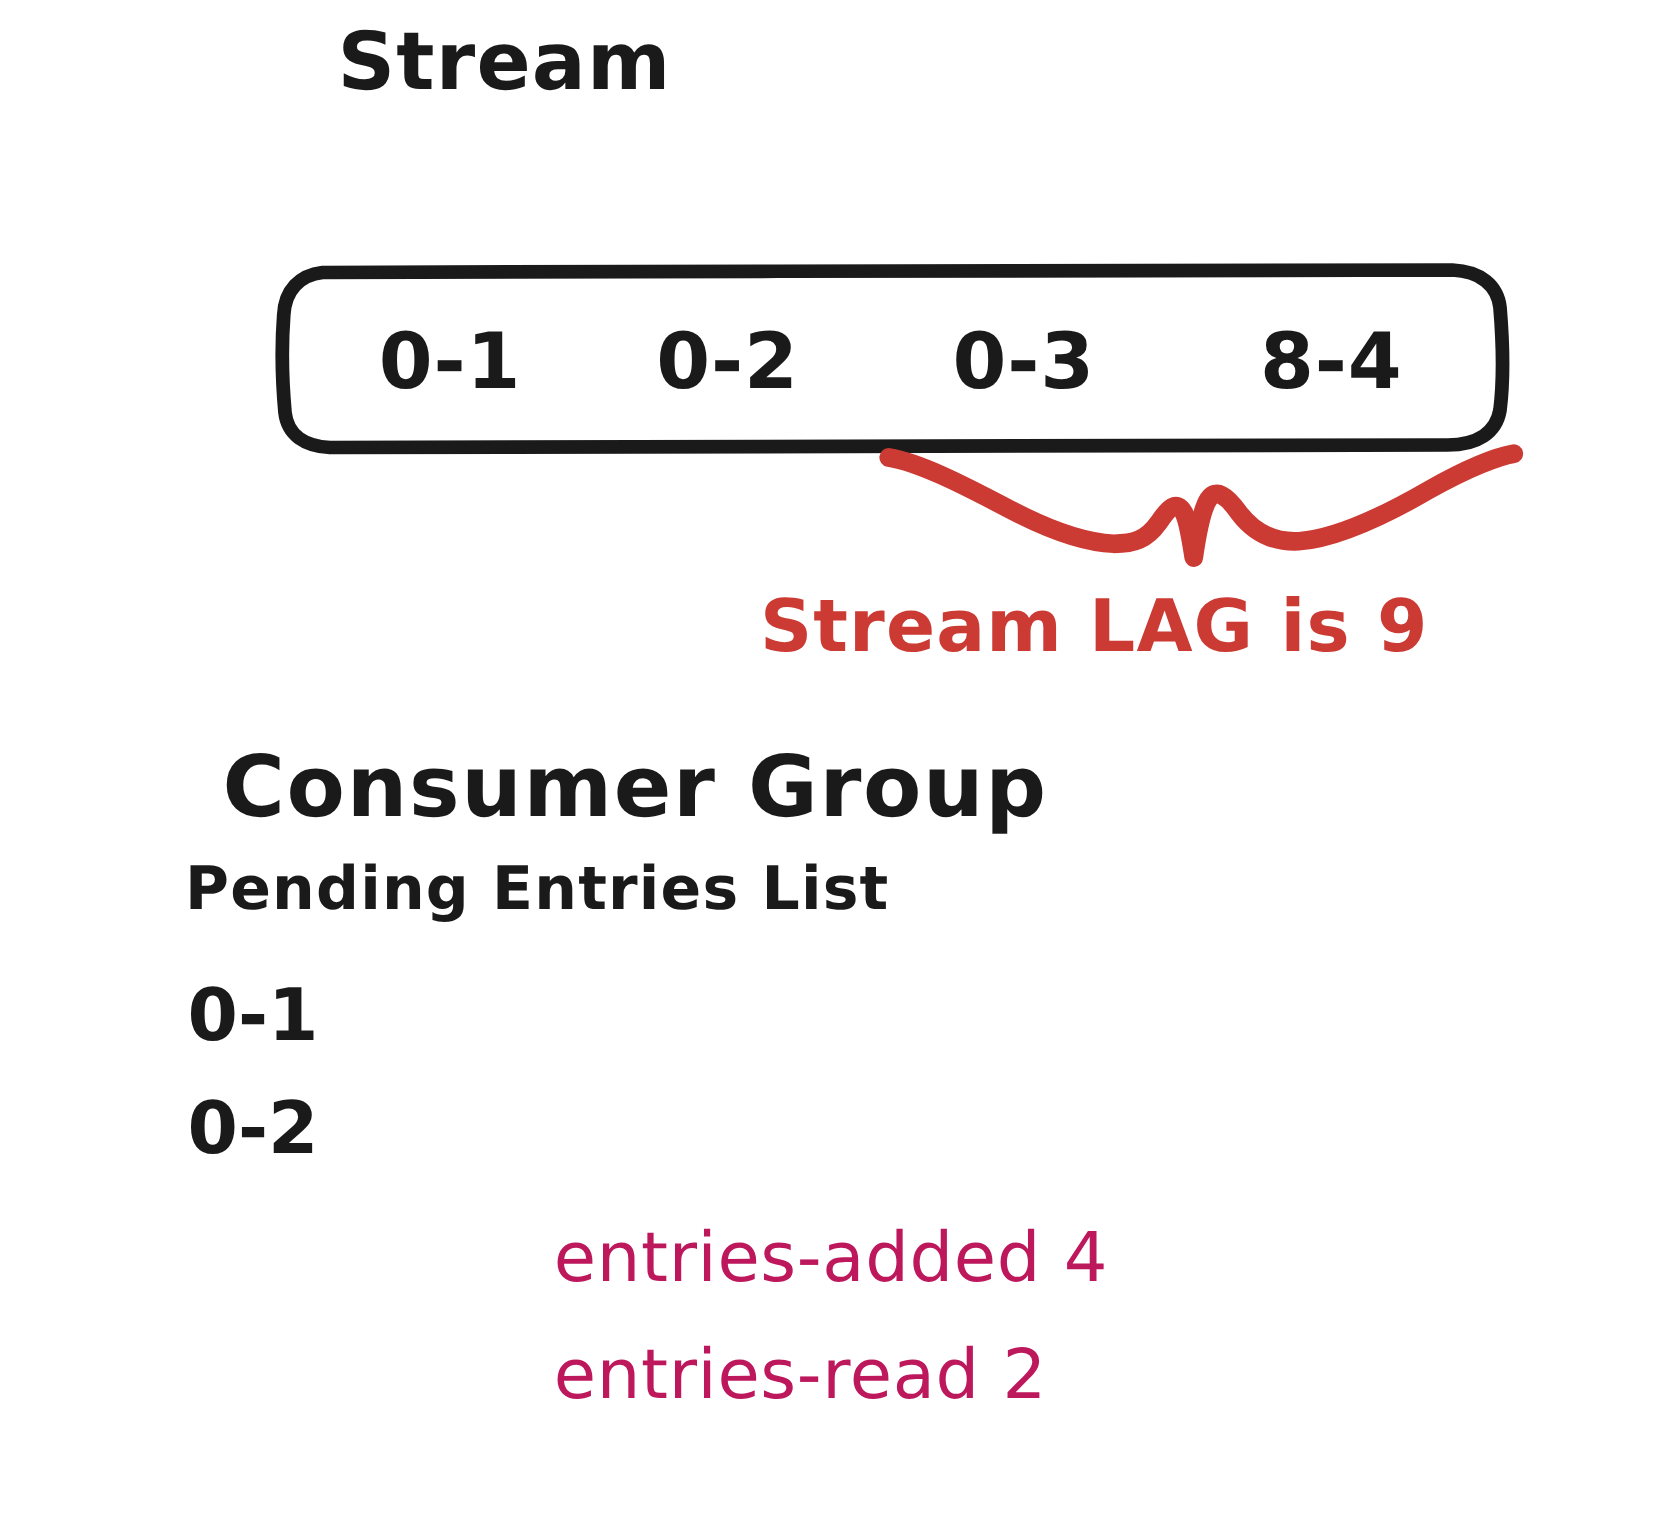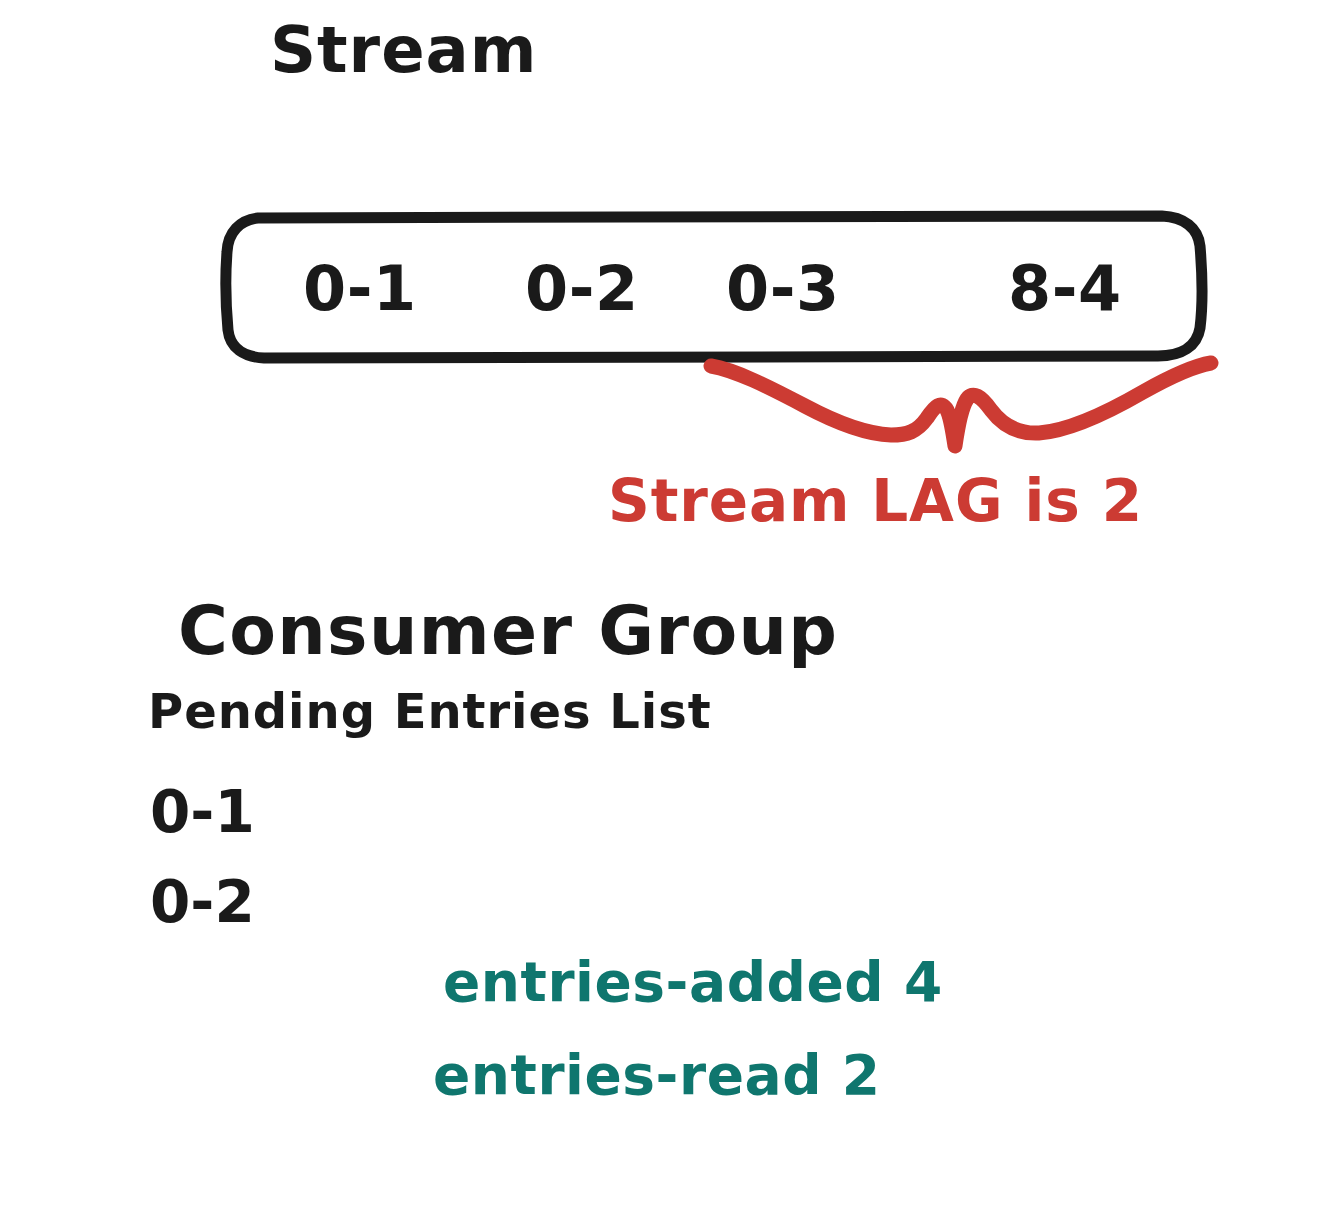--- a/index.html
+++ b/index.html
@@ -55,21 +55,21 @@
     top: 252px;
     font-size: 62px;
     font-weight: 600;
     color: #1a1a1a;
     white-space: nowrap;
     font-family: "DejaVu Sans", sans-serif;
     letter-spacing: 0.01em;
   }
   #entry-0 { left: 303px; }
   #entry-1 { left: 525px; }
-  #entry-2 { left: 726px; }
+  #entry-2 { left: 762px; }
   #entry-3 { left: 1008px; }
 
   
   #lag-brace {
     position: absolute;
     left: 695px;
     top: 352px;
     width: 530px;
     height: 110px;
     pointer-events: none;
@@ -104,28 +104,29 @@
     white-space: nowrap;
     font-family: "DejaVu Sans", sans-serif;
   }
   #pel-entry-0 { top: 778px; }
   #pel-entry-1 { top: 868px; }
 
   
   .stat-line {
     position: absolute;
     font-size: 55px;
-    font-weight: 700;
-    color: #0f766e;
+    font-weight: 400;
+    color: #be185d;
     white-space: nowrap;
     font-family: "DejaVu Sans", sans-serif;
     letter-spacing: 0.01em;
+    margin-top: 24px;
   }
   #stat-added { left: 443px; top: 950px; }
-  #stat-read  { left: 433px; top: 1043px; }
+  #stat-read  { left: 443px; top: 1043px; }
 </style>
 </head>
 <body>
 
 <div id="canvas">
 
   <div class="hand" id="stream-title">Stream</div>
 
   <div id="stream-box">
     <svg width="986" height="150" viewBox="0 0 986 150">
@@ -156,21 +157,21 @@
                C 240 54, 246 48, 252 58
                C 256 66, 258 82, 260 94
                C 262 80, 266 56, 272 47
                C 278 39, 286 44, 296 58
                C 308 74, 324 82, 344 81
                C 372 79, 410 62, 448 40
                C 480 22, 504 13, 516 11" fill="none" stroke="#cc3b33" stroke-width="15" stroke-linecap="round" stroke-linejoin="round"></path>
     </svg>
   </div>
 
-  <div class="hand red" id="lag-caption">Stream LAG is 2</div>
+  <div class="hand red" id="lag-caption">Stream LAG is 9</div>
 
   <div class="hand" id="consumer-group-title">Consumer Group</div>
 
   <div class="hand" id="pel-title">Pending Entries List</div>
 
   <div class="pel-entry" id="pel-entry-0">0-1</div>
   <div class="pel-entry" id="pel-entry-1">0-2</div>
 
   <div class="stat-line" id="stat-added">entries-added 4</div>
   <div class="stat-line" id="stat-read">entries-read 2</div>

